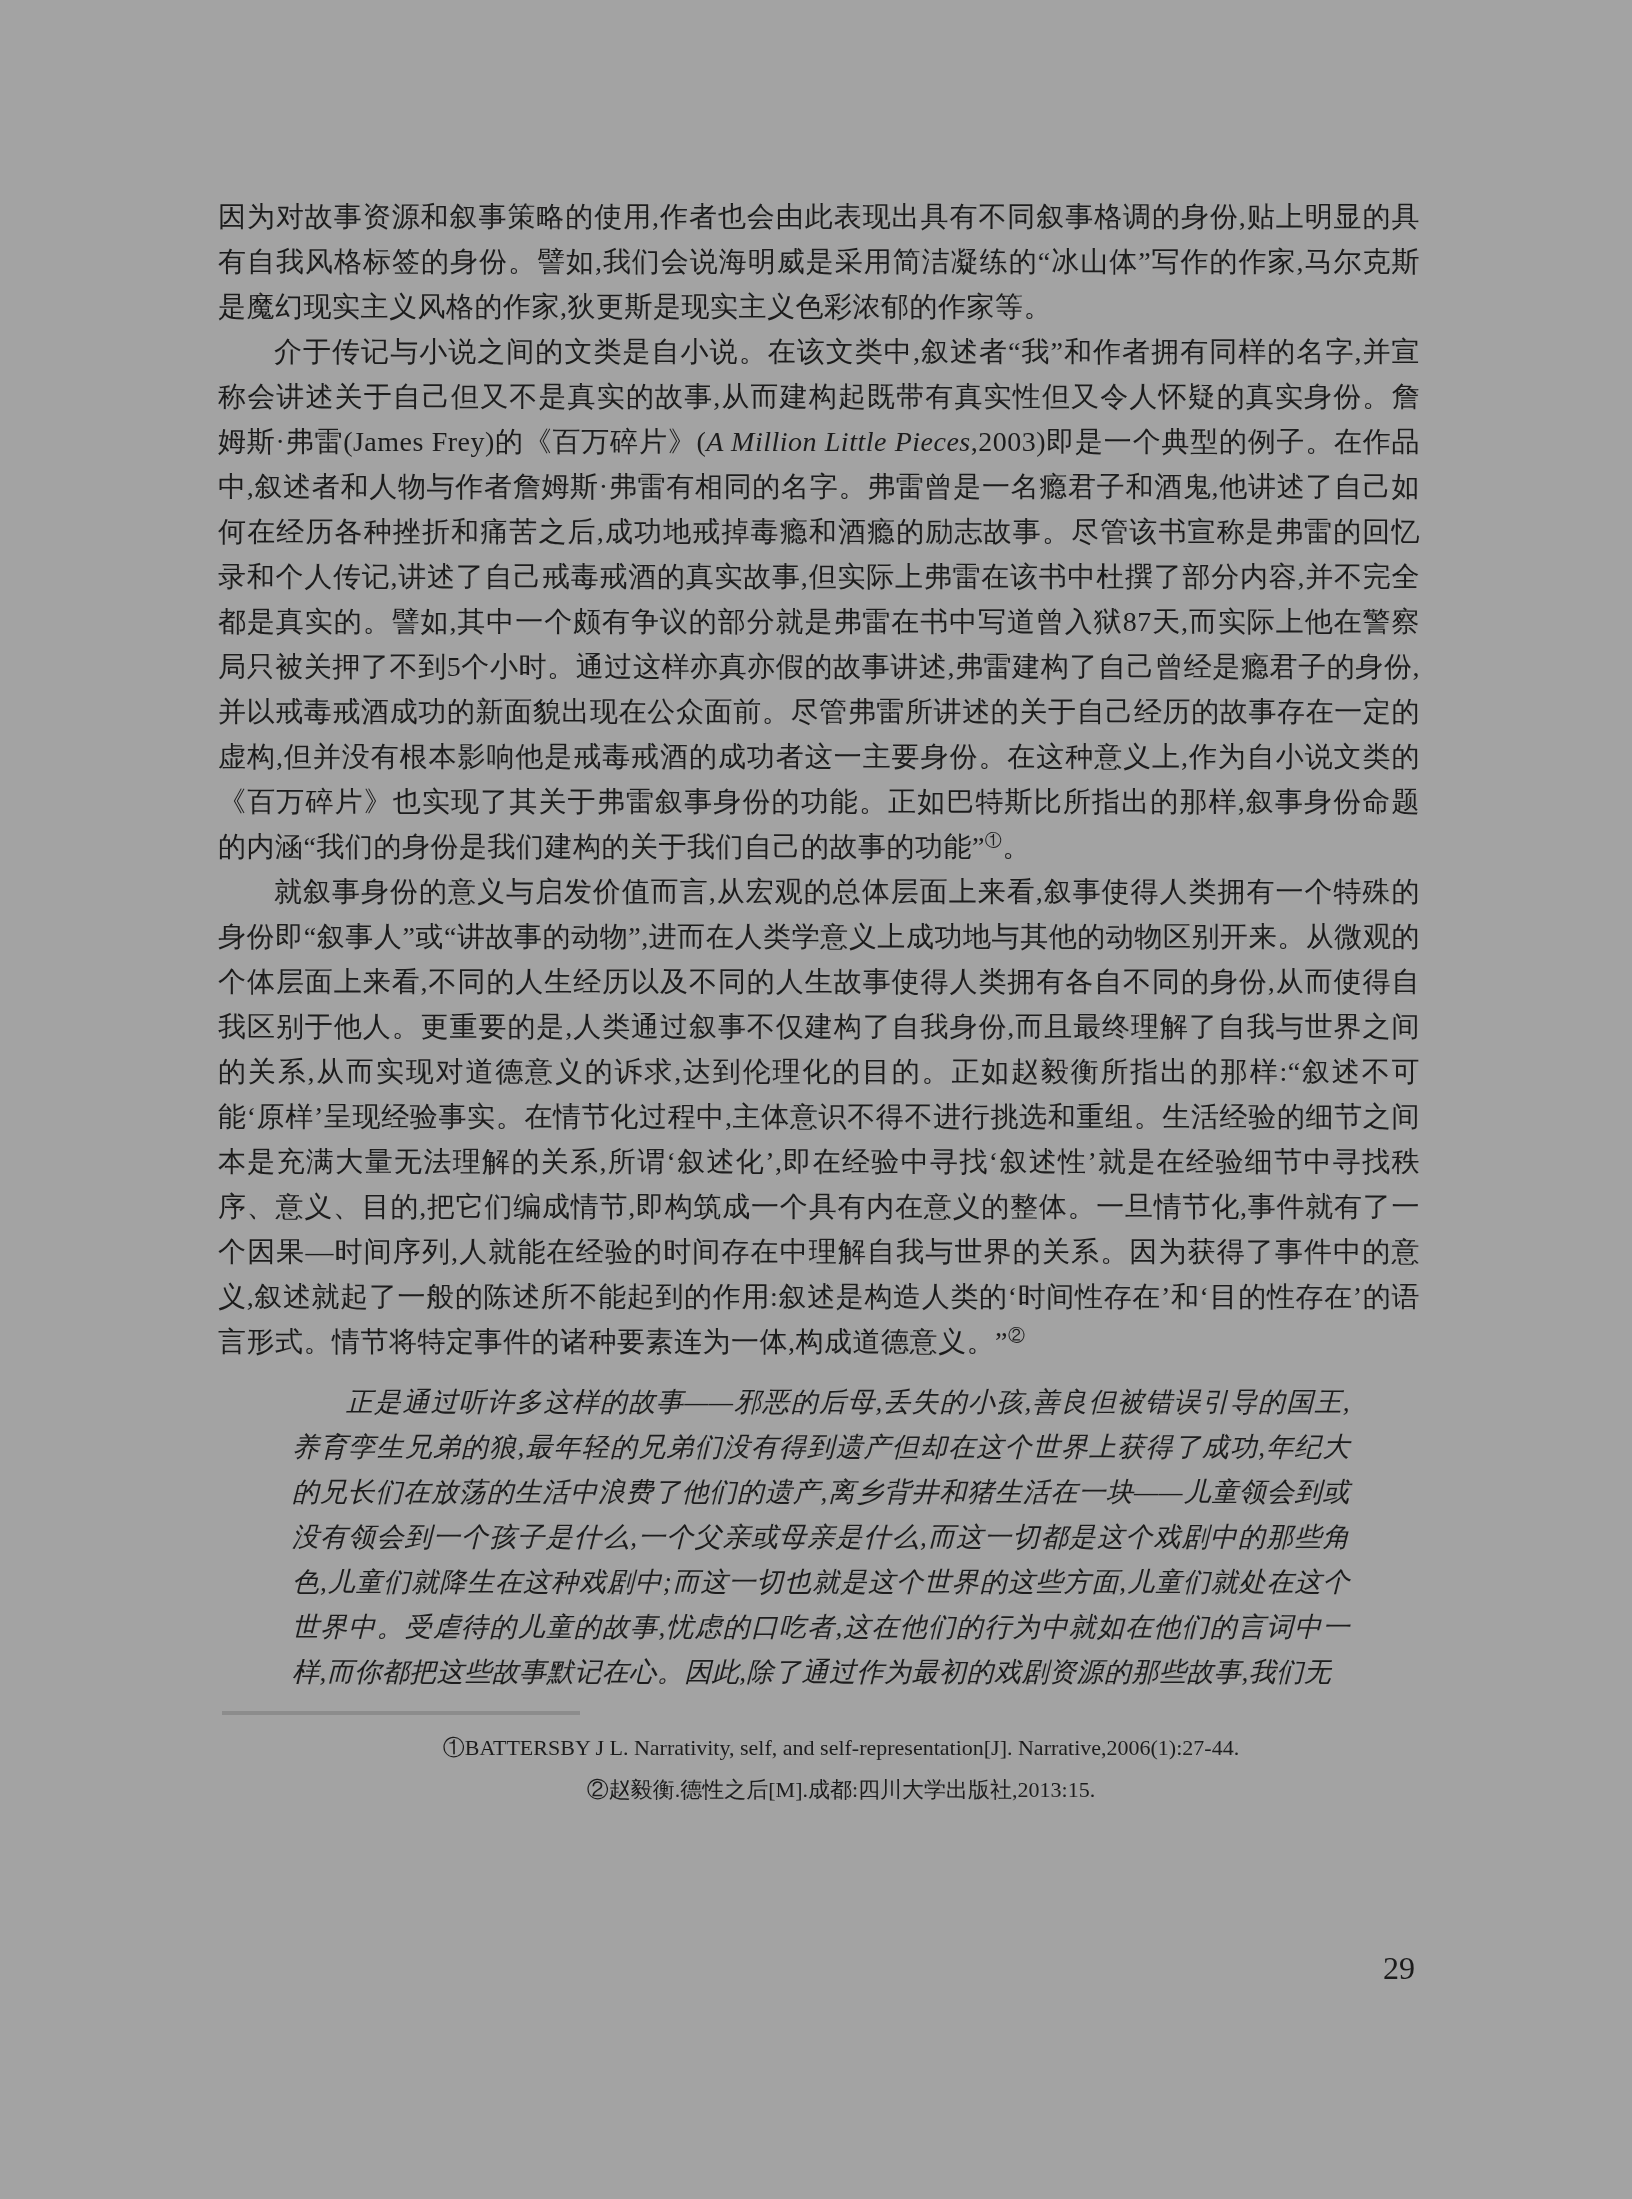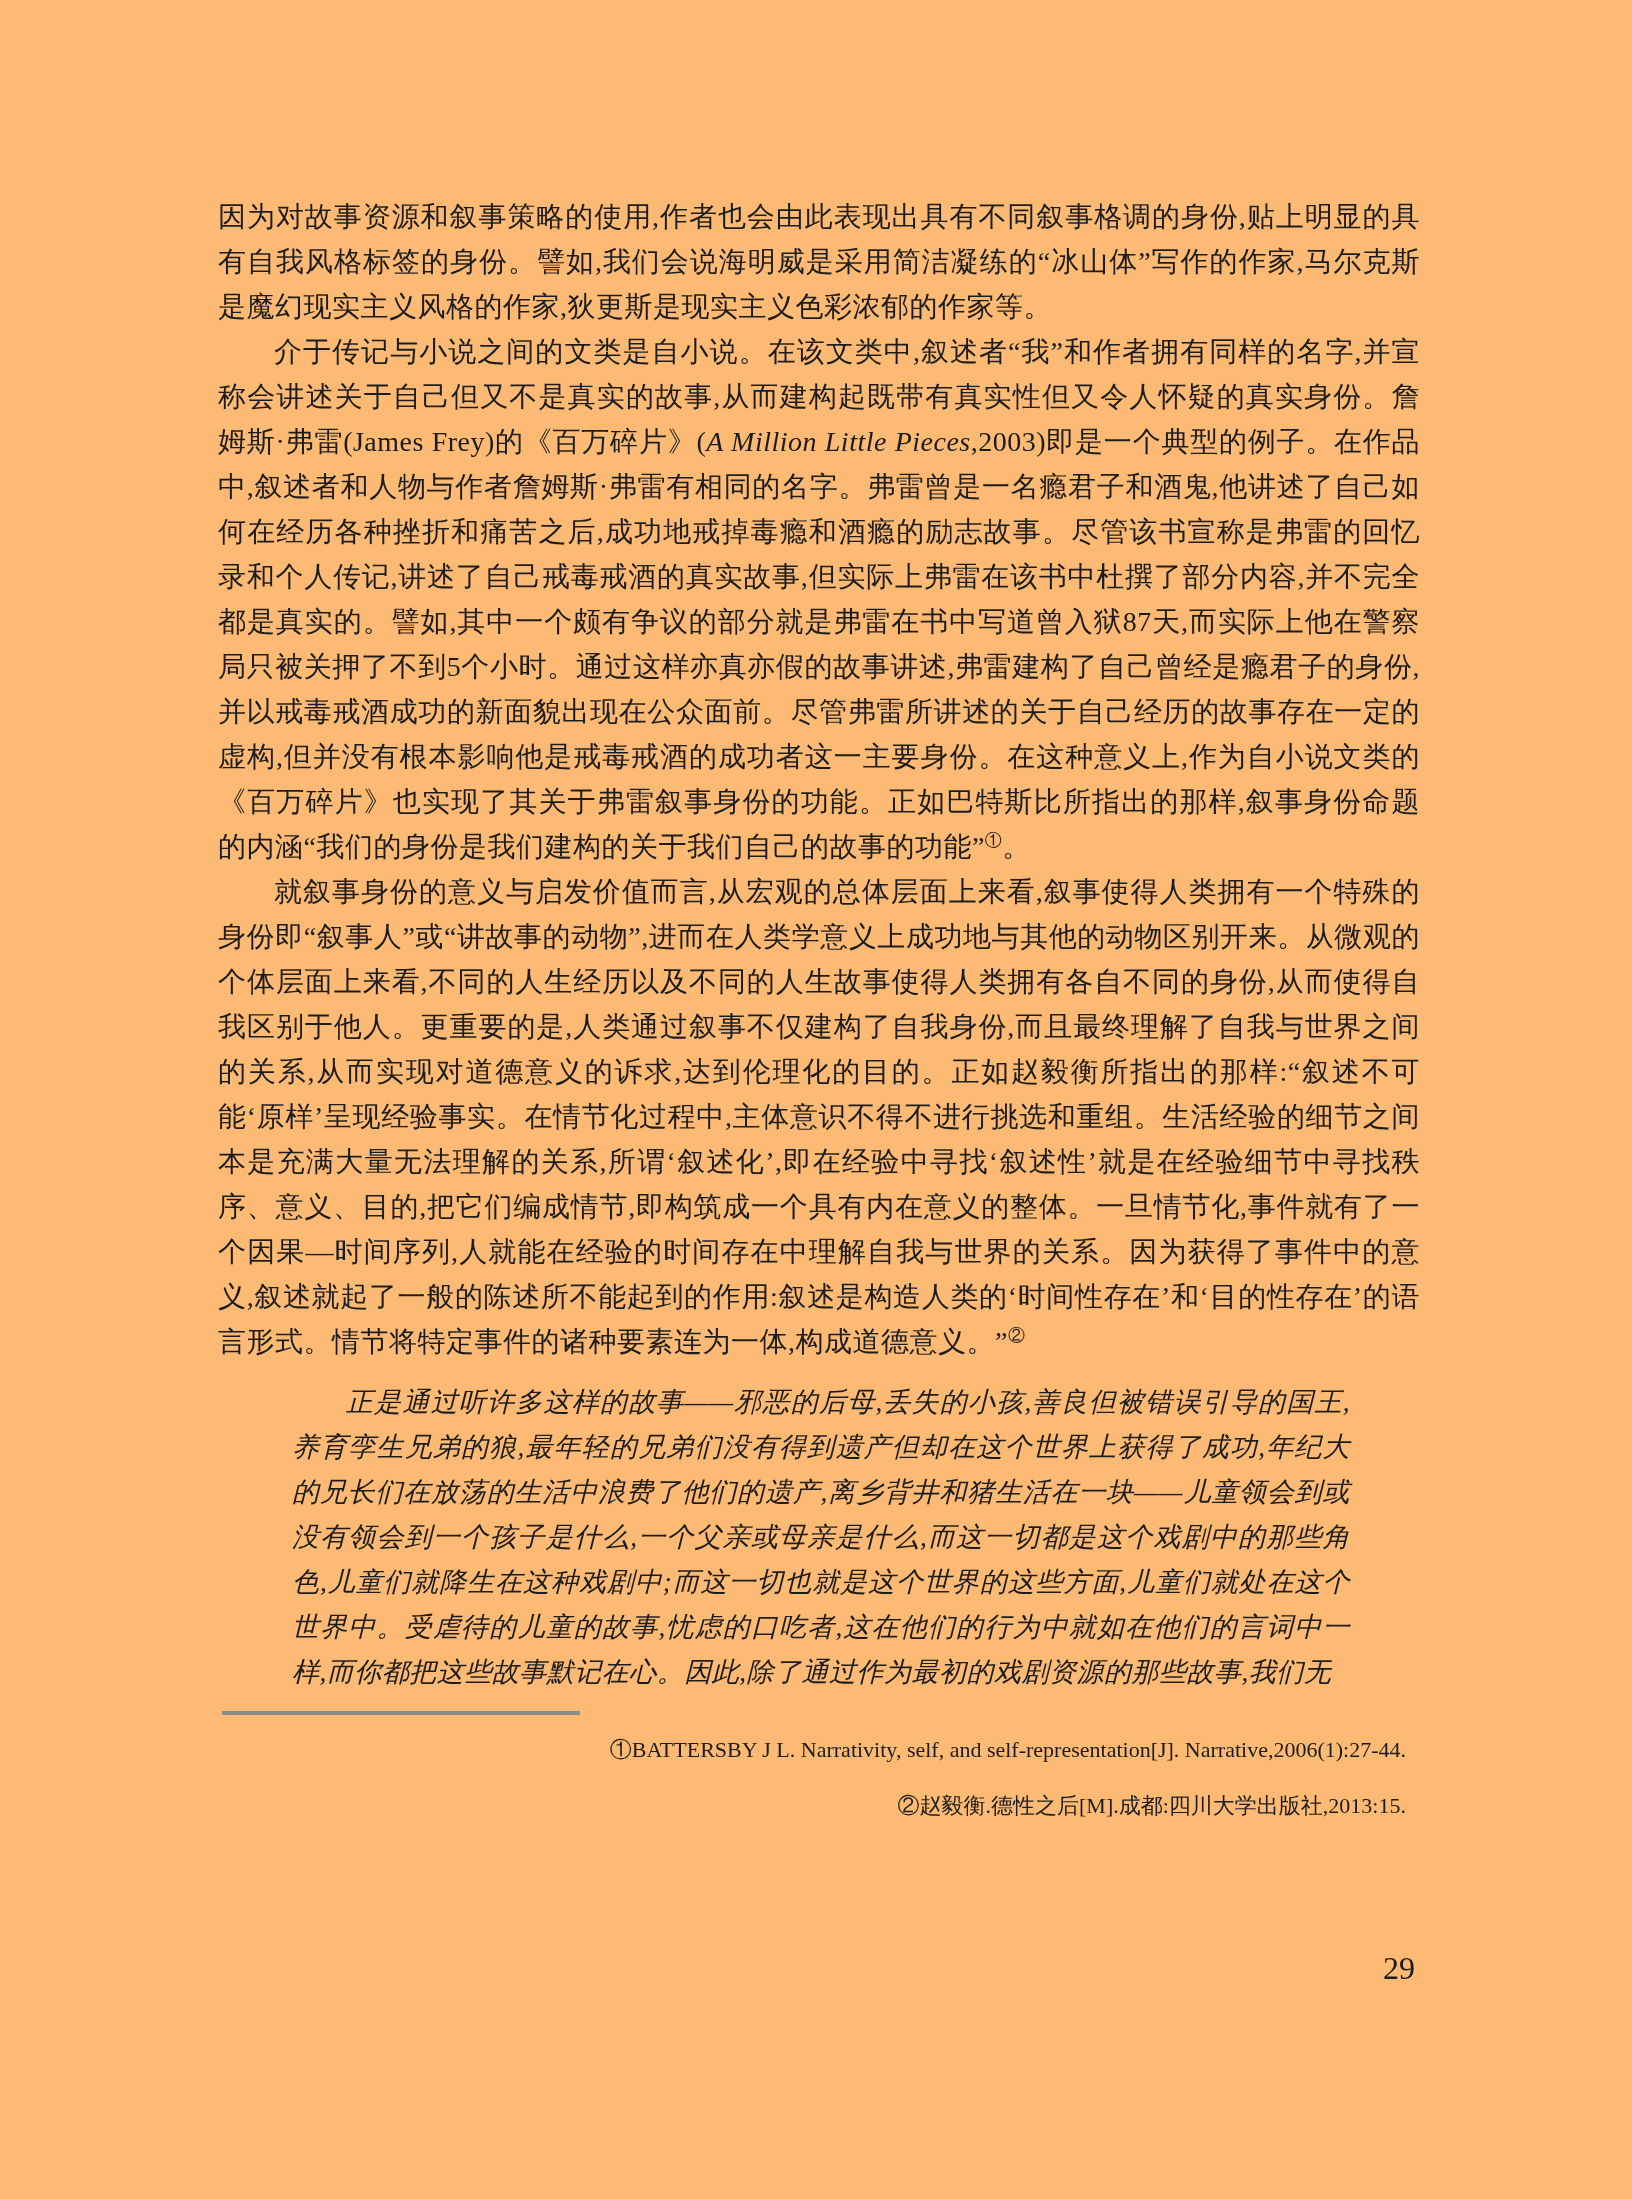--- a/index.html
+++ b/index.html
@@ -3,21 +3,21 @@
 <meta charset="utf-8">
 <style>
   html,body{margin:0;padding:0;}
   body{
     width:1632px;height:2199px;
     background:#ffffff;
     position:relative;
     font-family:"Liberation Serif","DejaVu Serif",serif;
     color:#1c1c1c;
   }
-  .page{position:absolute;inset:0;background:#fdba74;}
+  .page{position:absolute;inset:0;background:#a3a3a3;}
   .content{
     position:absolute;left:218px;top:194px;width:1202px;
   }
   .para{
     margin:0;
     font-size:28px;
     line-height:45px;
     text-align:justify;
     text-indent:2em;
     letter-spacing:0.5px;
@@ -42,25 +42,25 @@
     font-style:italic;
     letter-spacing:0.5px;
   }
   .footnotes{margin-top:14px;}
   .fn-rule{
     width:358px;height:4px;
     background:#8c8c8c;
     margin:0 0 12px 4px;
   }
   .fn{
-    margin:14px;
+    margin:0;
     padding-left:44px;
     font-size:22px;
     line-height:42px;
-    text-align:right;
+    text-align:center;
   }
   .page-number{
     position:absolute;
     top:1950px;
     right:217px;
     font-size:32px;
     line-height:36px;
   }
 </style>
 </head>

